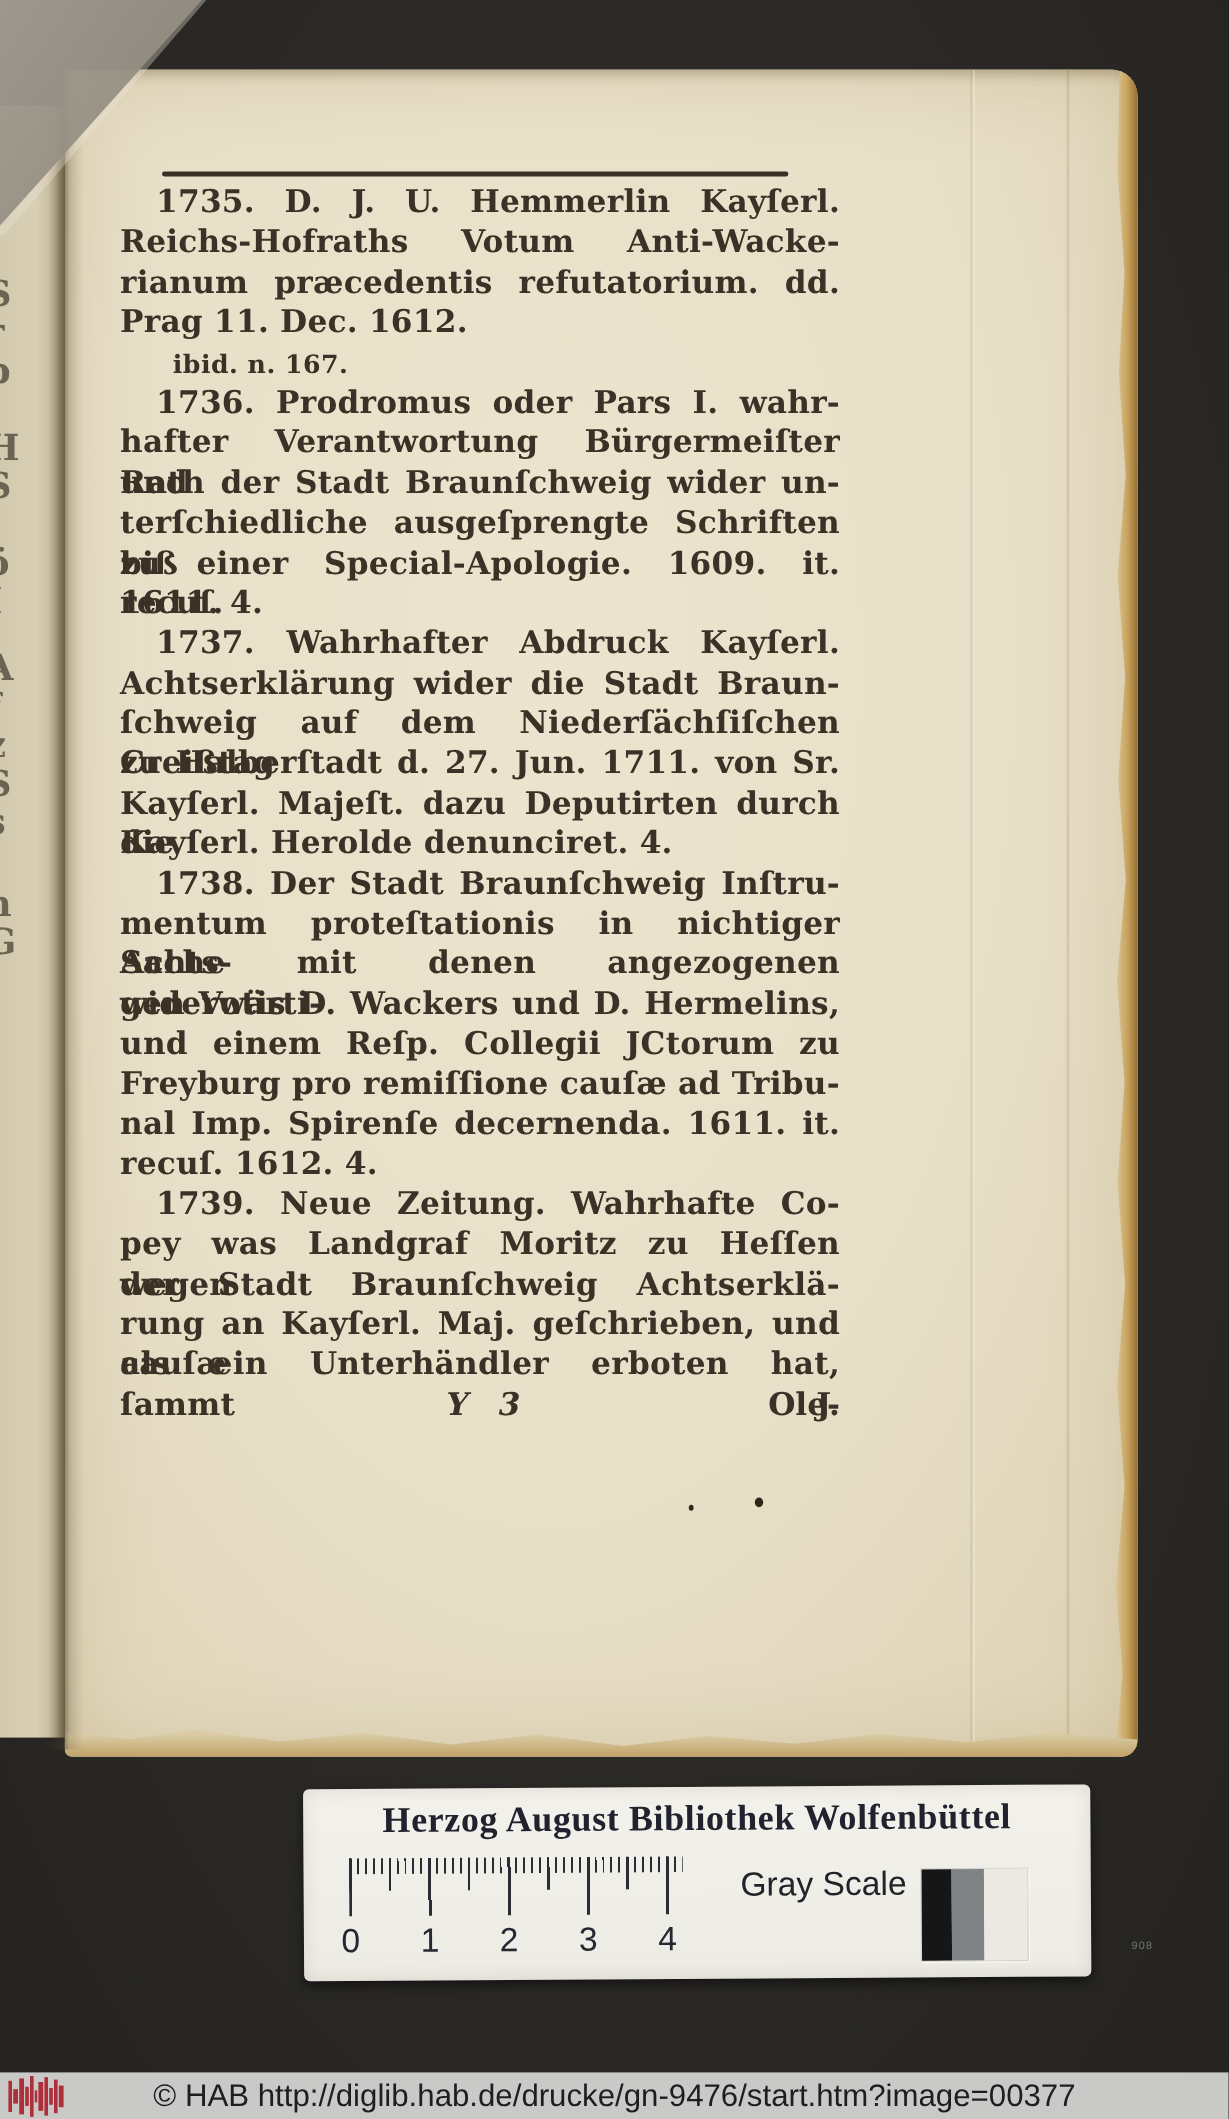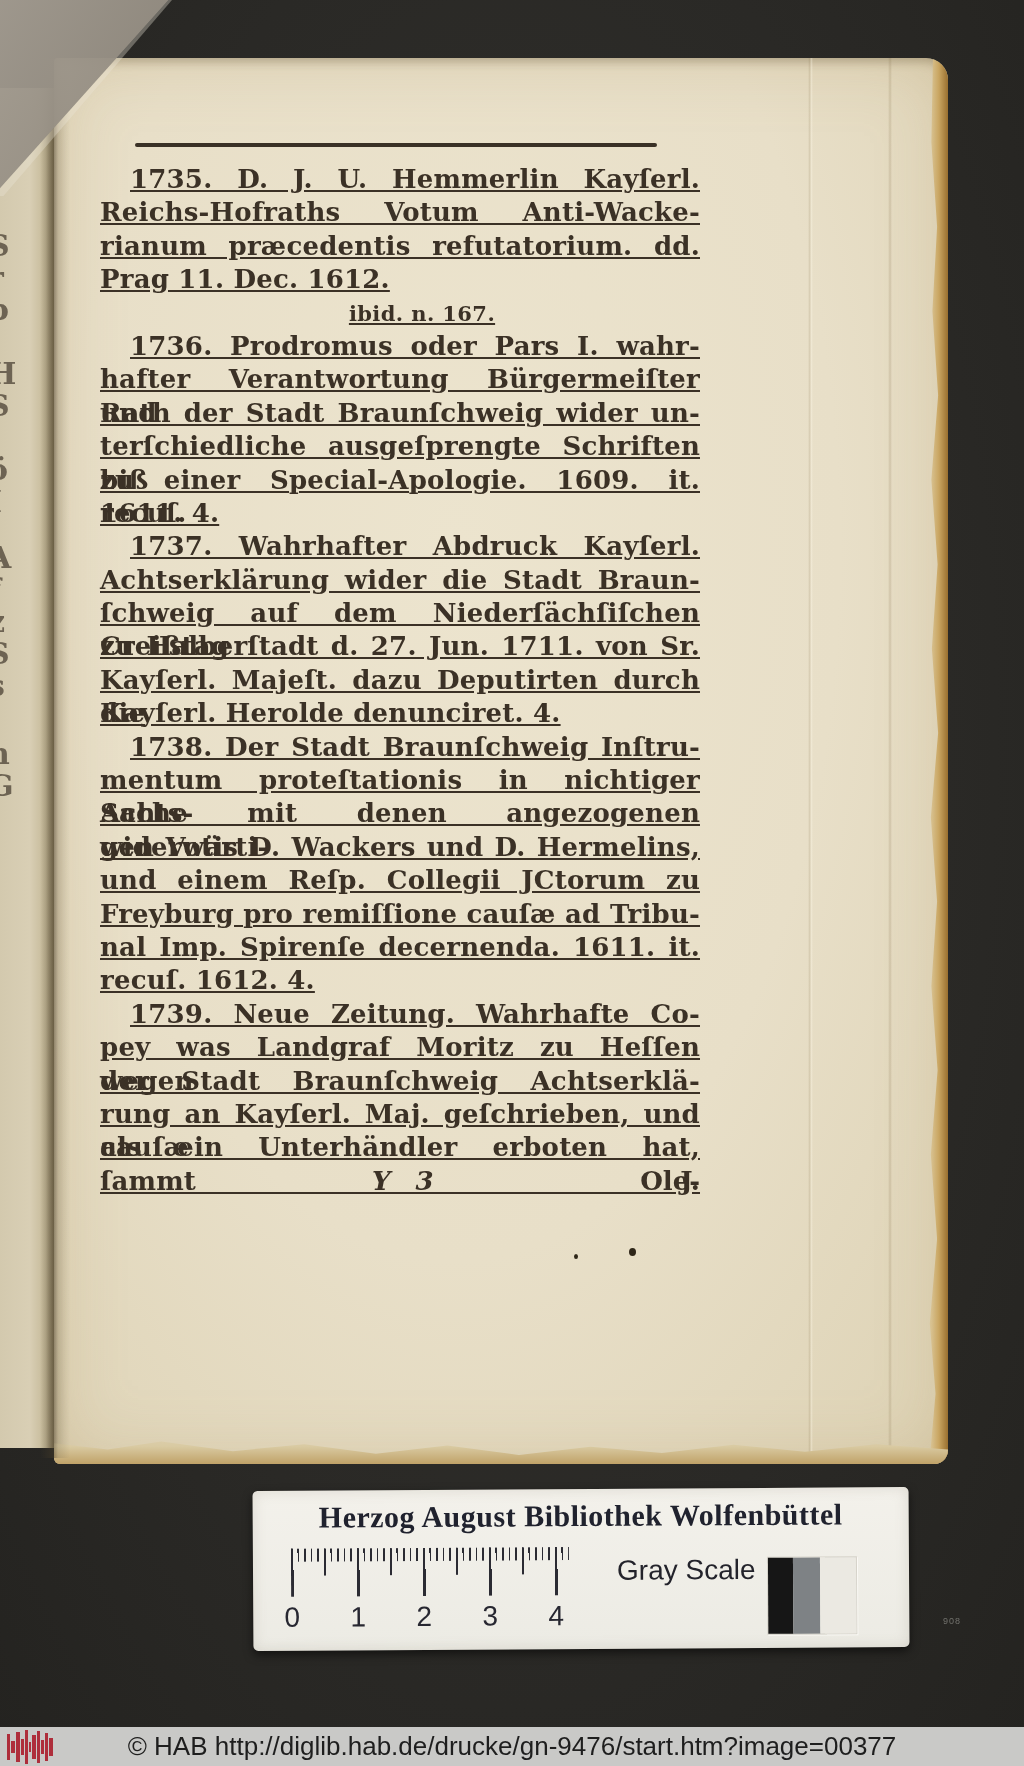--- a/index.html
+++ b/index.html
@@ -29,25 +29,25 @@
     clip-path:polygon(42% 0,100% 0,100% 100%,28% 100%,52% 95%,30% 90%,58% 84%,34% 78%,60% 72%,36% 66%,58% 60%,34% 54%,62% 48%,38% 42%,60% 36%,36% 30%,62% 24%,40% 18%,58% 12%,36% 6%);}
   .edge-bottom{position:absolute;left:0;bottom:0;width:100%;height:32px;
     background:linear-gradient(180deg,rgba(214,198,152,0) 0%,#d9caa2 45%,#c0a268 100%);
     clip-path:polygon(0 35%,6% 55%,12% 30%,20% 60%,28% 38%,36% 68%,44% 42%,52% 72%,60% 46%,68% 66%,76% 40%,84% 62%,92% 38%,100% 55%,100% 100%,0 100%);}
   .speck{position:absolute;width:7px;height:8px;border-radius:50%;background:#2e2618;}
   
   .print{position:absolute;left:46px;top:82px;width:600px;color:#3b3126;}
   .header-row{display:flex;justify-content:space-between;padding:0 48px 0 66px;
     font:bold 29px/34px "DejaVu Serif",serif;letter-spacing:.5px;}
   .rule{position:relative;left:35px;width:522px;height:4px;margin-top:3px;background:#3a3126;border-radius:2px;}
-  .body-lines{margin-top:16px;text-decoration:underline;}
+  .body-lines{margin-top:6px;}
   .line{height:33.4px;font:bold 26px/33.4px "DejaVu Serif",serif;white-space:nowrap;letter-spacing:.2px;}
   .line.j{white-space:normal;text-align:justify;text-align-last:justify;}
   .line.indent{text-indent:30px;}
-  .line.small{font:bold 21px/33.4px "DejaVu Serif",serif;text-indent:44px;letter-spacing:.4px;text-align:center;}
+  .line.small{font:bold 21px/33.4px "DejaVu Serif",serif;text-indent:44px;letter-spacing:.4px;}
   .sig-row{position:relative;height:34px;font:bold 26px/33.4px "DejaVu Serif",serif;}
   .sig-mark{position:absolute;left:272px;letter-spacing:8px;font-style:italic;}
   .catchword{position:absolute;right:0;margin-left:32px;}
   
   .tissue{position:absolute;left:0;top:0;width:172px;height:196px;z-index:4;
     background:linear-gradient(125deg,#a39c91 0%,#968f84 55%,#857e73 100%);
     clip-path:polygon(0 0,98% 0,0 96%);opacity:.96;}
   .tissue-edge{position:absolute;left:0;top:0;width:172px;height:196px;z-index:4;
     clip-path:polygon(98% 0,100% 0,2% 100%,0 100%,0 96%);background:rgba(235,230,215,.35);}
   

